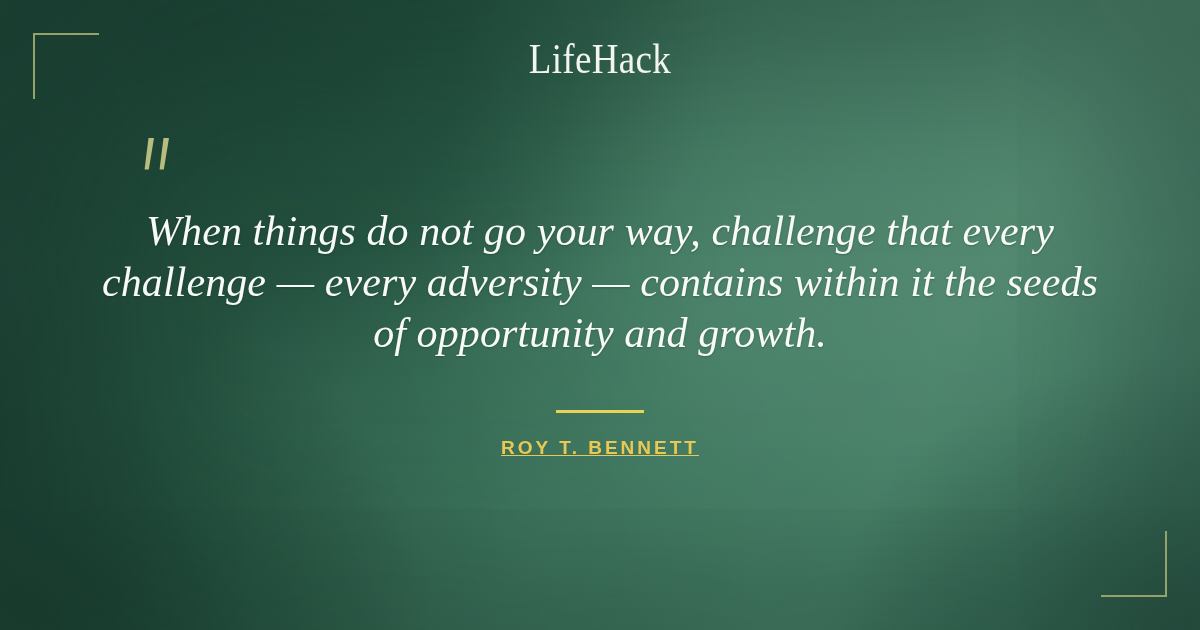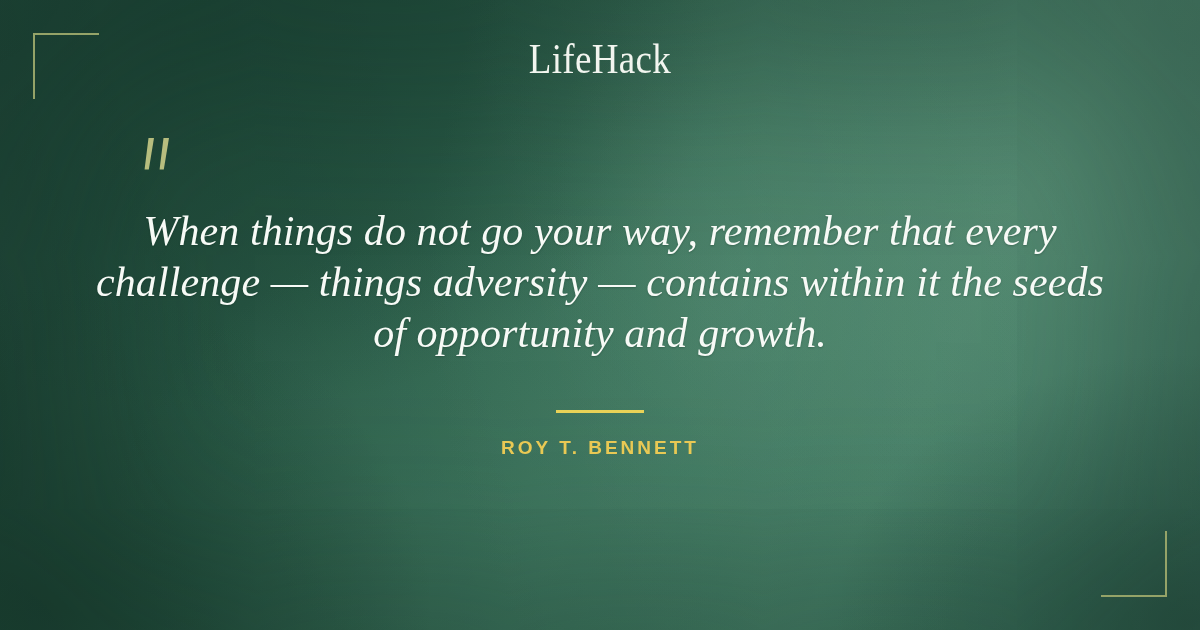--- a/index.html
+++ b/index.html
@@ -151,20 +151,21 @@
     left: 0;
     right: 0;
     top: 437px;
     text-align: center;
     font-family: "Liberation Sans", sans-serif;
     font-size: 19px;
     font-weight: 700;
     letter-spacing: 3.0px;
     color: #e9c954;
     text-transform: uppercase;
+    text-decoration: underline;
   }
 </style>
 </head>
 <body>
 
 <div id="card">
 
   <div class="bg-layer bg-base"></div>
   <div class="bg-layer bg-blob-a"></div>
   <div class="bg-layer bg-blob-b"></div>
@@ -181,20 +182,20 @@
   <div id="brand">LifeHack</div>
 
   <div id="quote-mark">
     <svg viewBox="0 0 56 56" width="56" height="56" aria-hidden="true">
       <path d="M16.5 2 L22.0 2 L16.8 33.5 L12.6 33.5 Z" fill="#b7bd7e"></path>
       <path d="M31.5 2 L37.0 2 L31.8 33.5 L27.6 33.5 Z" fill="#b7bd7e"></path>
     </svg>
   </div>
 
   <div id="quote-block">
-    <p id="quote-text">When things do not go your way, remember that every challenge — things adversity — contains within it the seeds of opportunity and growth.</p>
+    <p id="quote-text">When things do not go your way, challenge that every challenge — every adversity — contains within it the seeds of opportunity and growth.</p>
   </div>
 
   <div id="divider"></div>
 
   <div id="attribution">ROY T. BENNETT</div>
 
 </div>
 
 </body></html>

